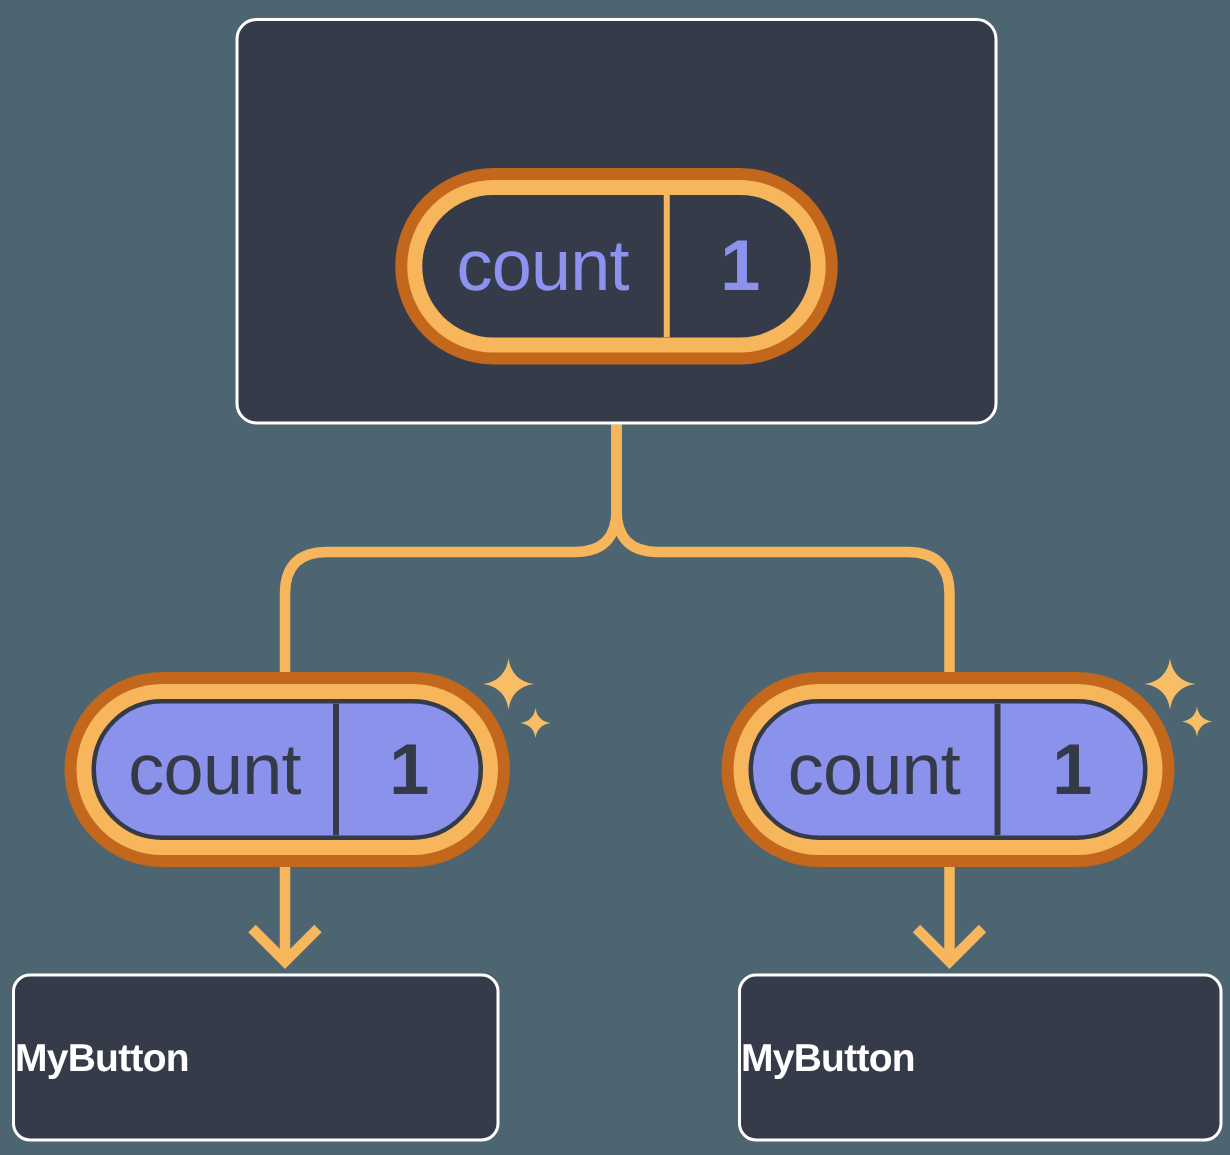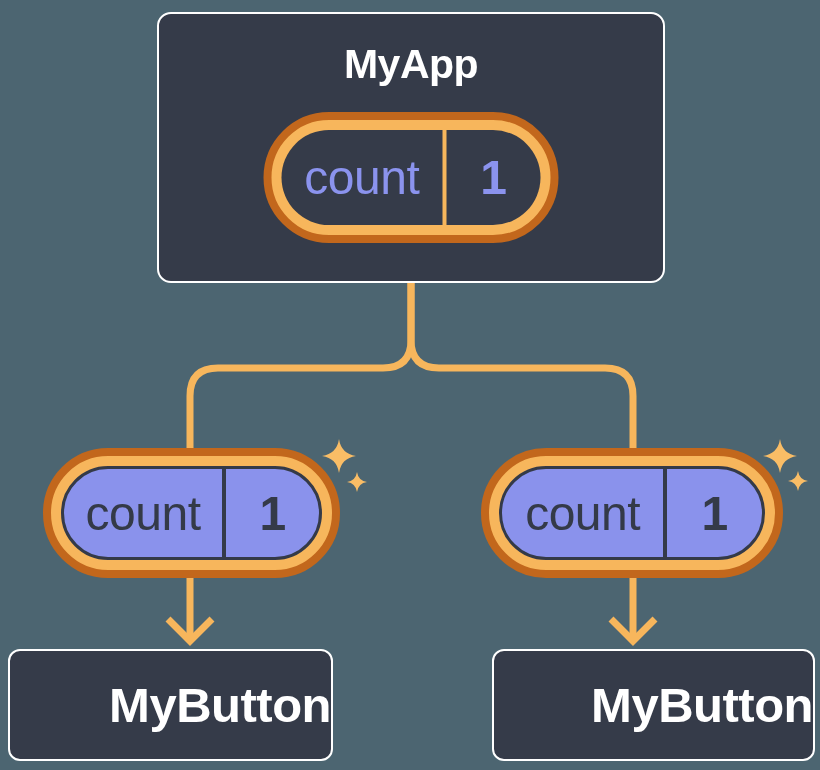--- a/index.html
+++ b/index.html
@@ -53,22 +53,22 @@
   }
   .node-title{
     text-align:center;
     padding-top:27px;
     font-size:41px;
     font-weight:600;
     letter-spacing:-0.5px;
   }
   .button-node{
     border-radius:12px;
-    display:flex;align-items:center;justify-content:flex-end;
-    font-size:49px;
+    display:flex;align-items:center;justify-content:flex-start;
+    font-size:26px;
     font-weight:600;
     letter-spacing:-0.5px;
   }
   .button-node.left{left:8px;top:649px;width:325px;height:112px;}
   .button-node.right{left:492px;top:649px;width:323px;height:112px;}
   .pill{
     position:absolute;
     box-sizing:border-box;
     border-radius:999px;
     border:8px solid var(--ring-outer);
@@ -128,21 +128,20 @@
       <path class="spark" transform="translate(339 456) scale(17)" d="M0 -1 Q0.13 -0.13 1 0 Q0.13 0.13 0 1 Q-0.13 0.13 -1 0 Q-0.13 -0.13 0 -1 Z"></path>
       <path class="spark" transform="translate(357 482) scale(10)" d="M0 -1 Q0.13 -0.13 1 0 Q0.13 0.13 0 1 Q-0.13 0.13 -1 0 Q-0.13 -0.13 0 -1 Z"></path>
     </g>
     <g>
       <path class="spark" transform="translate(780 456) scale(17)" d="M0 -1 Q0.13 -0.13 1 0 Q0.13 0.13 0 1 Q-0.13 0.13 -1 0 Q-0.13 -0.13 0 -1 Z"></path>
       <path class="spark" transform="translate(798 481) scale(10)" d="M0 -1 Q0.13 -0.13 1 0 Q0.13 0.13 0 1 Q-0.13 0.13 -1 0 Q-0.13 -0.13 0 -1 Z"></path>
     </g>
   </svg>
 
   <div class="node app-node">
-    <div class="node-title">MyApp</div>
     <div class="pill dark-pill pill-top">
       <div class="pill-content">
         <div class="cell name">count</div>
         <div class="divider"></div>
         <div class="cell value">1</div>
       </div>
     </div>
   </div>
 
   <div class="pill purple-pill pill-left">

